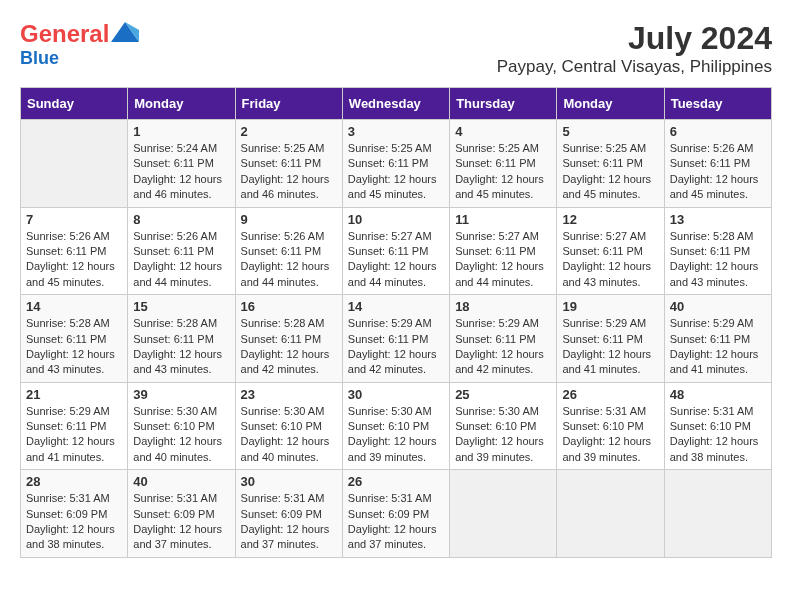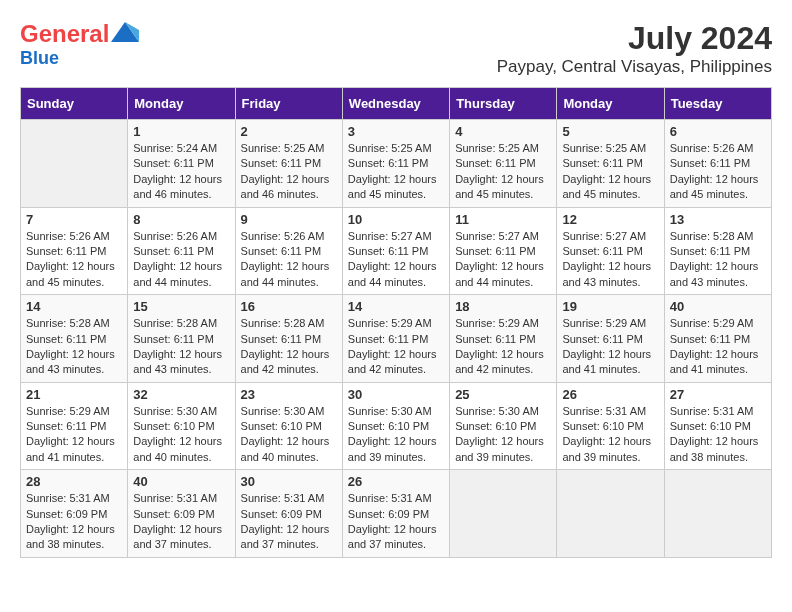--- a/index.html
+++ b/index.html
@@ -210,41 +210,41 @@
           <span class="day-number">40</span>
           <div class="day-info">Sunrise: 5:29 AM<br>Sunset: 6:11 PM<br>Daylight: 12 hours and 41 minutes.</div>
         </td>
       </tr>
       <tr>
         <td>
           <span class="day-number">21</span>
           <div class="day-info">Sunrise: 5:29 AM<br>Sunset: 6:11 PM<br>Daylight: 12 hours and 41 minutes.</div>
         </td>
         <td>
-          <span class="day-number">32</span>
+          <span class="day-number">39</span>
           <div class="day-info">Sunrise: 5:30 AM<br>Sunset: 6:10 PM<br>Daylight: 12 hours and 40 minutes.</div>
         </td>
         <td>
           <span class="day-number">23</span>
           <div class="day-info">Sunrise: 5:30 AM<br>Sunset: 6:10 PM<br>Daylight: 12 hours and 40 minutes.</div>
         </td>
         <td>
           <span class="day-number">30</span>
           <div class="day-info">Sunrise: 5:30 AM<br>Sunset: 6:10 PM<br>Daylight: 12 hours and 39 minutes.</div>
         </td>
         <td>
           <span class="day-number">25</span>
           <div class="day-info">Sunrise: 5:30 AM<br>Sunset: 6:10 PM<br>Daylight: 12 hours and 39 minutes.</div>
         </td>
         <td>
           <span class="day-number">26</span>
           <div class="day-info">Sunrise: 5:31 AM<br>Sunset: 6:10 PM<br>Daylight: 12 hours and 39 minutes.</div>
         </td>
         <td>
-          <span class="day-number">27</span>
+          <span class="day-number">48</span>
           <div class="day-info">Sunrise: 5:31 AM<br>Sunset: 6:10 PM<br>Daylight: 12 hours and 38 minutes.</div>
         </td>
       </tr>
       <tr>
         <td>
           <span class="day-number">28</span>
           <div class="day-info">Sunrise: 5:31 AM<br>Sunset: 6:09 PM<br>Daylight: 12 hours and 38 minutes.</div>
         </td>
         <td>
           <span class="day-number">40</span>

